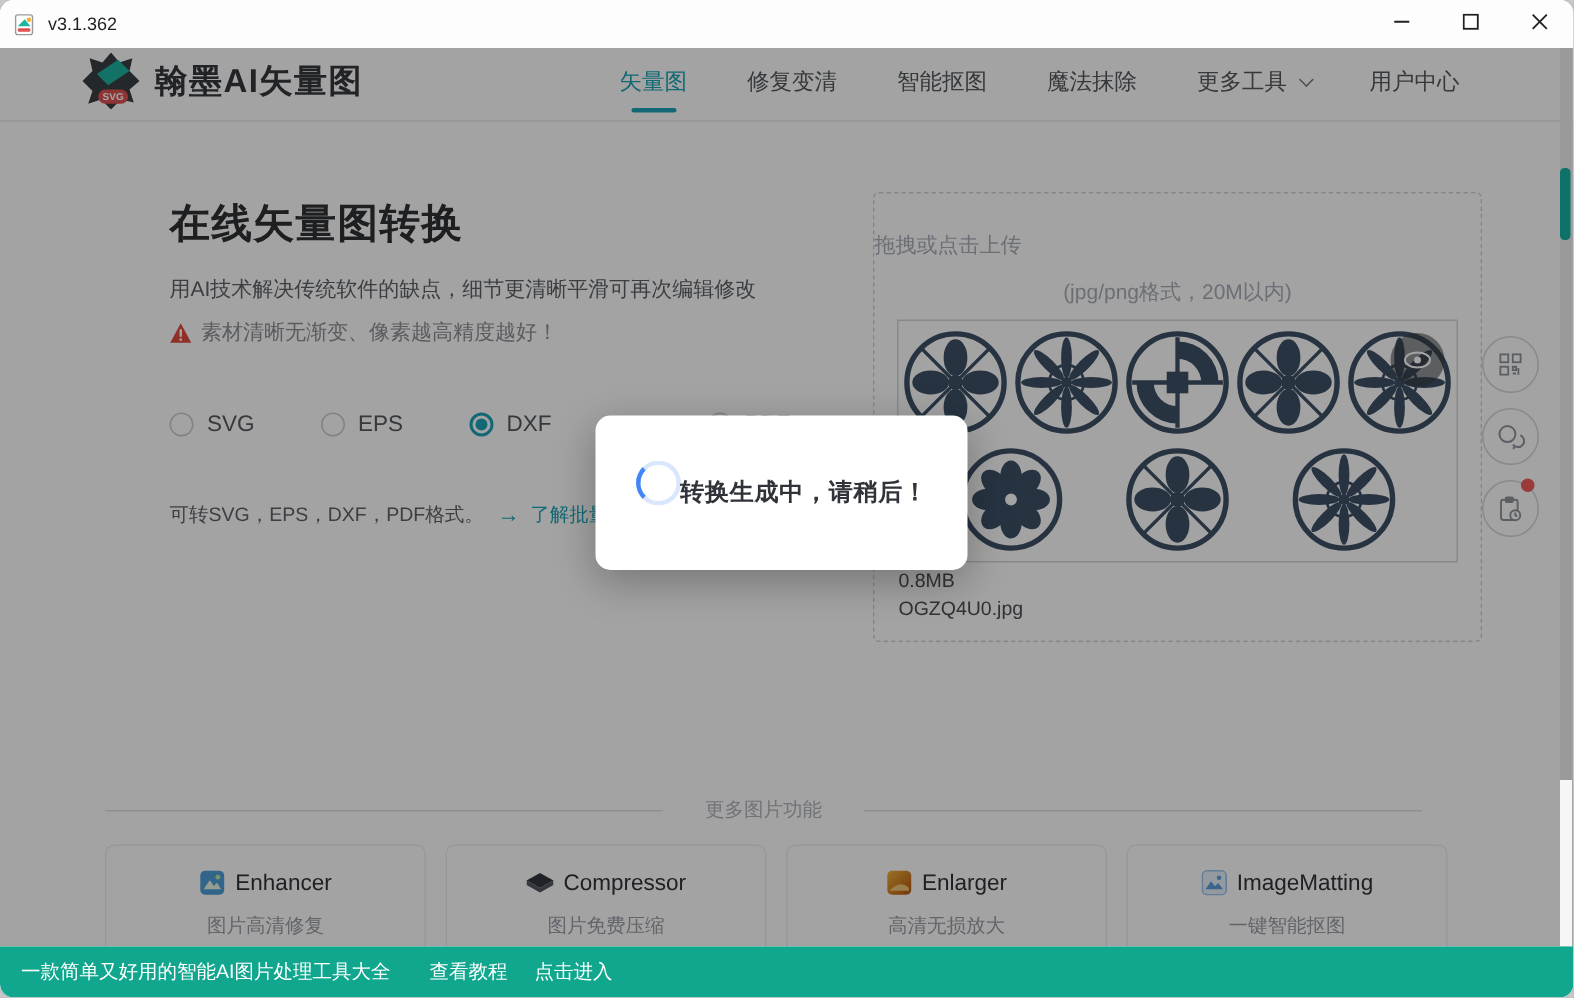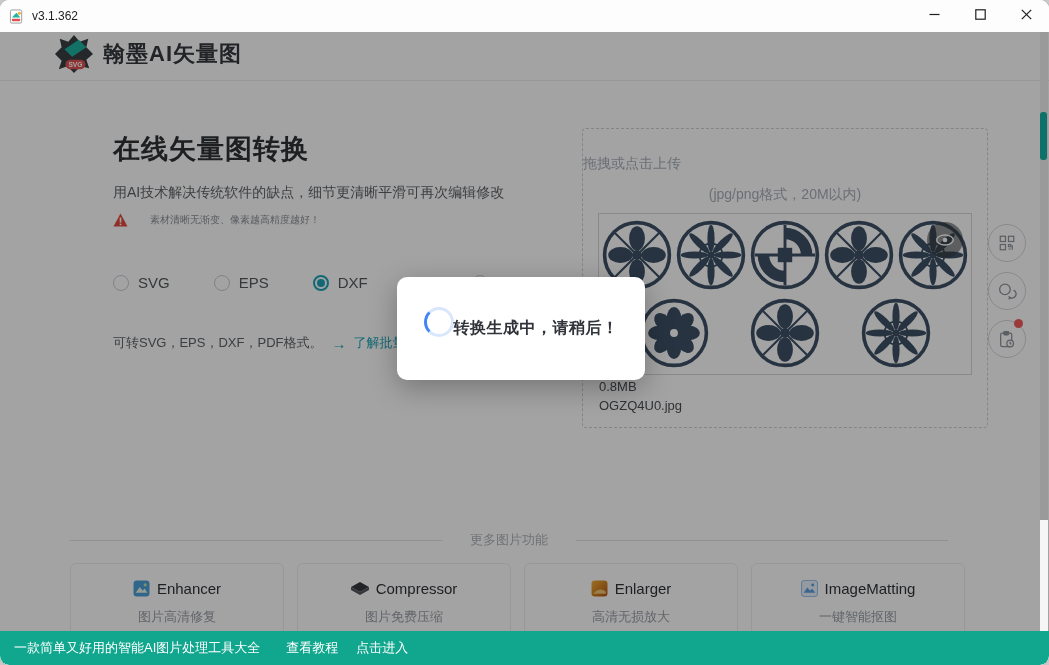--- a/index.html
+++ b/index.html
@@ -19,21 +19,21 @@
   .logo-text { font-size:22px; font-weight:bold; color:#34383c; letter-spacing:1px; }
   .nav { display:flex; align-items:center; gap:36px; }
   .nav-item { position:relative; font-size:15px; color:#55595e; cursor:pointer; padding:16px 2px; display:flex; align-items:center; }
   .nav-item.active { color:var(--accent-teal,#1da5b7); }
   .nav-item.active::after { content:""; position:absolute; left:50%; transform:translateX(-50%); bottom:5px; width:30px; height:3px; border-radius:2px; background:var(--accent-teal,#1da5b7); }
   .chevron { width:7px; height:7px; border-right:1.6px solid #7a7e83; border-bottom:1.6px solid #7a7e83; transform:rotate(45deg) translateY(-2px); display:inline-block; margin-left:8px; }
 
   
   .hero-title { position:absolute; left:113px; top:131px; font-size:27px; font-weight:600; color:#2e3135; letter-spacing:1px; }
   .hero-desc  { position:absolute; left:113px; top:184px; font-size:14px; color:#5f6368; }
-  .hero-warning { position:absolute; left:113px; top:213px; font-size:10px; color:#8d9197; display:flex; align-items:center; gap:22px; }
+  .hero-warning { position:absolute; left:113px; top:213px; font-size:14px; color:#8d9197; display:flex; align-items:center; gap:6px; }
   .format-row { position:absolute; left:113px; top:274px; display:flex; align-items:center; }
   .radio-item { display:flex; align-items:center; gap:9px; font-size:15px; color:#55595e; cursor:pointer; }
   .radio-item + .radio-item { margin-left:44px; }
   .radio-item.extra-gap { margin-left:104px; }
   .radio-dot { width:16px; height:16px; border:1px solid #c7ccd4; border-radius:50%; background:#fff; position:relative; flex:0 0 16px; }
   .radio-item.checked .radio-dot { border:2px solid var(--accent-teal,#1da5b7); }
   .radio-item.checked .radio-dot::after { content:""; position:absolute; inset:2px; border-radius:50%; background:var(--accent-teal,#1da5b7); }
   .hint-row { position:absolute; left:113px; top:334px; font-size:13px; color:#5f6368; display:flex; align-items:center; }
   .hint-arrow { color:var(--accent-teal,#1da5b7); font-weight:bold; margin:0 7px 0 9px; font-size:15px; }
   .hint-link { color:var(--accent-teal,#1da5b7); cursor:pointer; }
@@ -172,20 +172,41 @@
   <header class="app-header">
     <div class="logo">
       <svg width="38" height="38" viewBox="0 0 40 40">
         <path d="M20 0 L26 7 L35 4 L33 13 L40 20 L33 26 L36 35 L27 33 L20 40 L13 33 L4 36 L7 27 L0 20 L7 13 L5 4 L14 7 Z" fill="#3a3f44"></path>
         <polygon points="10,15 25,5 33,13 18,23" fill="var(--logo-teal,#1fb3a0)"></polygon>
         <rect x="11" y="26" width="21" height="10" rx="5" fill="#e05252"></rect>
         <text x="21.5" y="33.6" font-size="7" font-weight="bold" fill="#fff" text-anchor="middle">SVG</text>
       </svg>
       <span class="logo-text">翰墨AI矢量图</span>
     </div>
+    <nav class="nav">
+      <div class="nav-item active">
+          <span>矢量图</span>
+        </div>
+      <div class="nav-item">
+          <span>修复变清</span>
+        </div>
+      <div class="nav-item">
+          <span>智能抠图</span>
+        </div>
+      <div class="nav-item">
+          <span>魔法抹除</span>
+        </div>
+      <div class="nav-item">
+          <span>更多工具</span>
+          <span class="chevron"></span>
+        </div>
+      <div class="nav-item">
+          <span>用户中心</span>
+        </div>
+    </nav>
   </header>
 
   <h1 class="hero-title">在线矢量图转换</h1>
   <p class="hero-desc">用AI技术解决传统软件的缺点，细节更清晰平滑可再次编辑修改</p>
   <div class="hero-warning">
     <svg width="15" height="14" viewBox="0 0 15 14">
       <polygon points="7.5,0.5 14.5,13.5 0.5,13.5" fill="var(--warning-red,#e04a3f)"></polygon>
       <rect x="6.7" y="4.5" width="1.6" height="5" fill="#fff"></rect>
       <rect x="6.7" y="10.6" width="1.6" height="1.6" fill="#fff"></rect>
     </svg>

